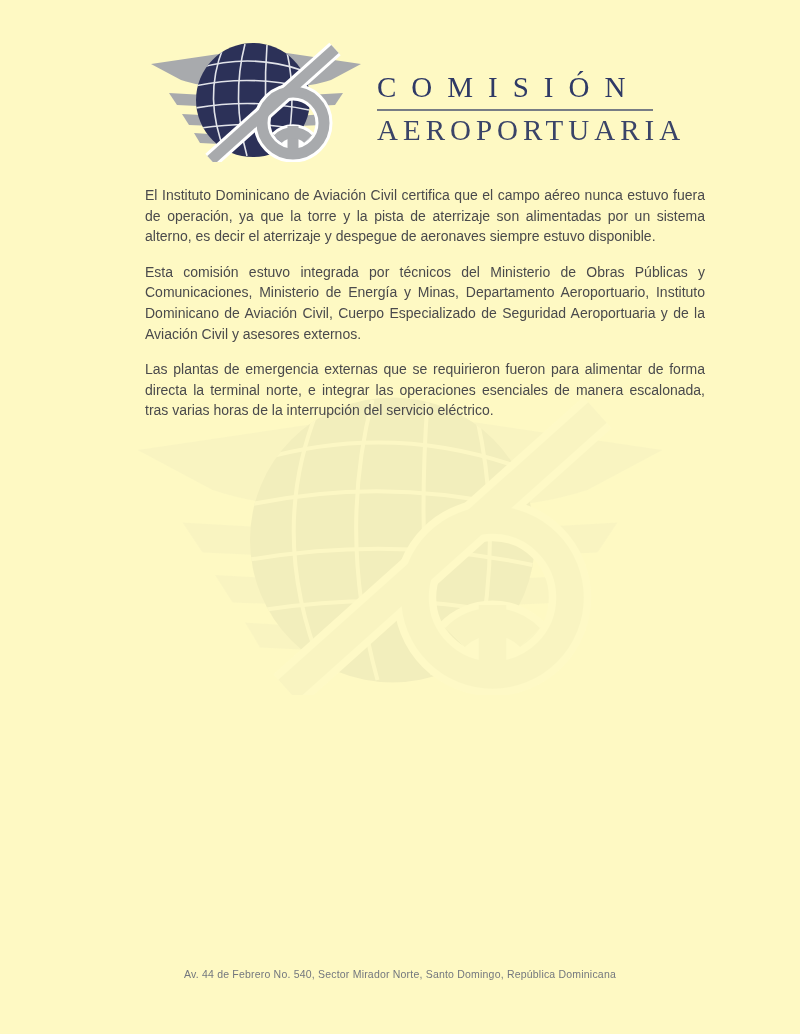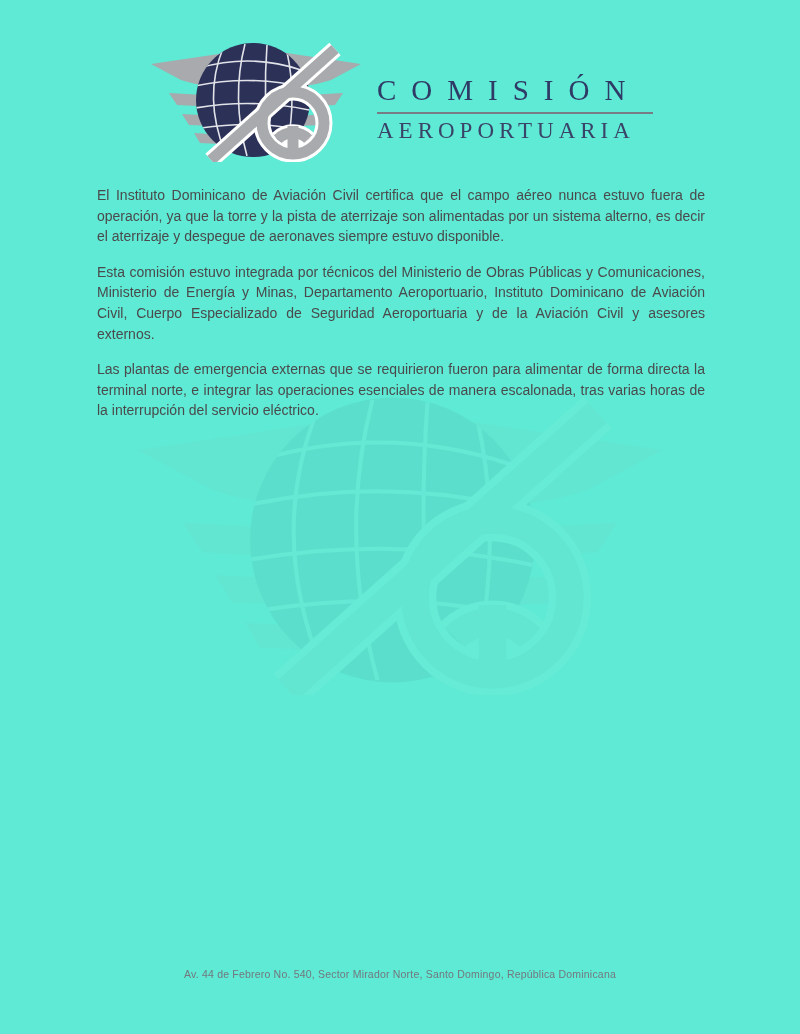--- a/index.html
+++ b/index.html
@@ -2,21 +2,21 @@
 <html><head>
 <meta charset="utf-8">
 <style>
   * { margin: 0; padding: 0; box-sizing: border-box; }
   html, body { background: #e8e8e8; }
   .page {
     position: relative;
     width: 800px;
     height: 1034px;
     margin: 0 auto;
-    background: #5eead4;
+    background: #fef9c3;
     overflow: hidden;
     font-family: "Liberation Sans", "DejaVu Sans", sans-serif;
   }
 
   
   .letterhead {
     position: absolute;
     top: 38px;
     left: 0;
     right: 0;
@@ -39,39 +39,40 @@
     line-height: 1;
   }
   .brand-rule {
     border: none;
     border-top: 2px solid #787d85;
     margin: 7px 0 5px 0;
     width: 276px;
   }
   .brand-bottom {
     font-family: "Liberation Serif", "DejaVu Serif", serif;
-    font-size: 23px;
+    font-size: 29px;
     letter-spacing: 5px;
     color: #3a4468;
     line-height: 1;
   }
 
   
   .letter-body {
     position: absolute;
     top: 185px;
     left: 97px;
     width: 608px;
   }
   .letter-body p {
     font-size: 14px;
     line-height: 20.6px;
     color: #4a4a4c;
     text-align: justify;
     margin-bottom: 15px;
+    margin-left: 48px;
   }
 
   
   .watermark {
     position: absolute;
     top: 385px;
     left: 50%;
     transform: translateX(-50%);
     width: 545px;
     height: 310px;

